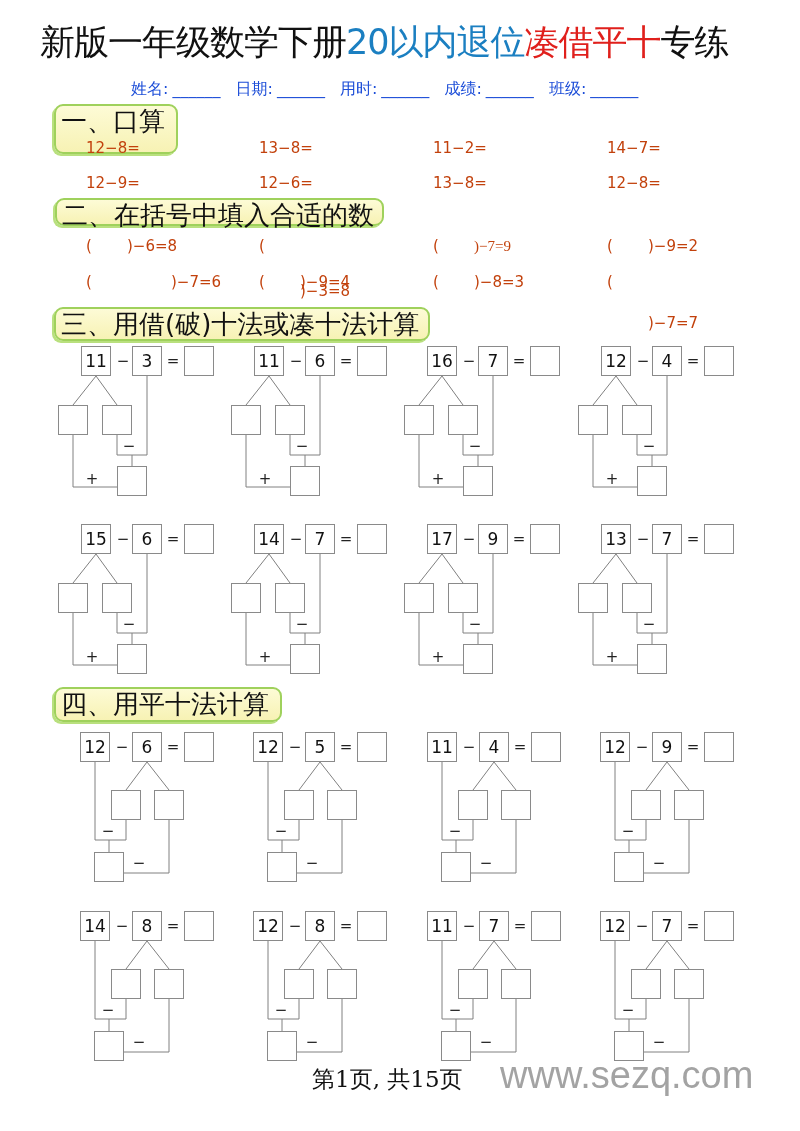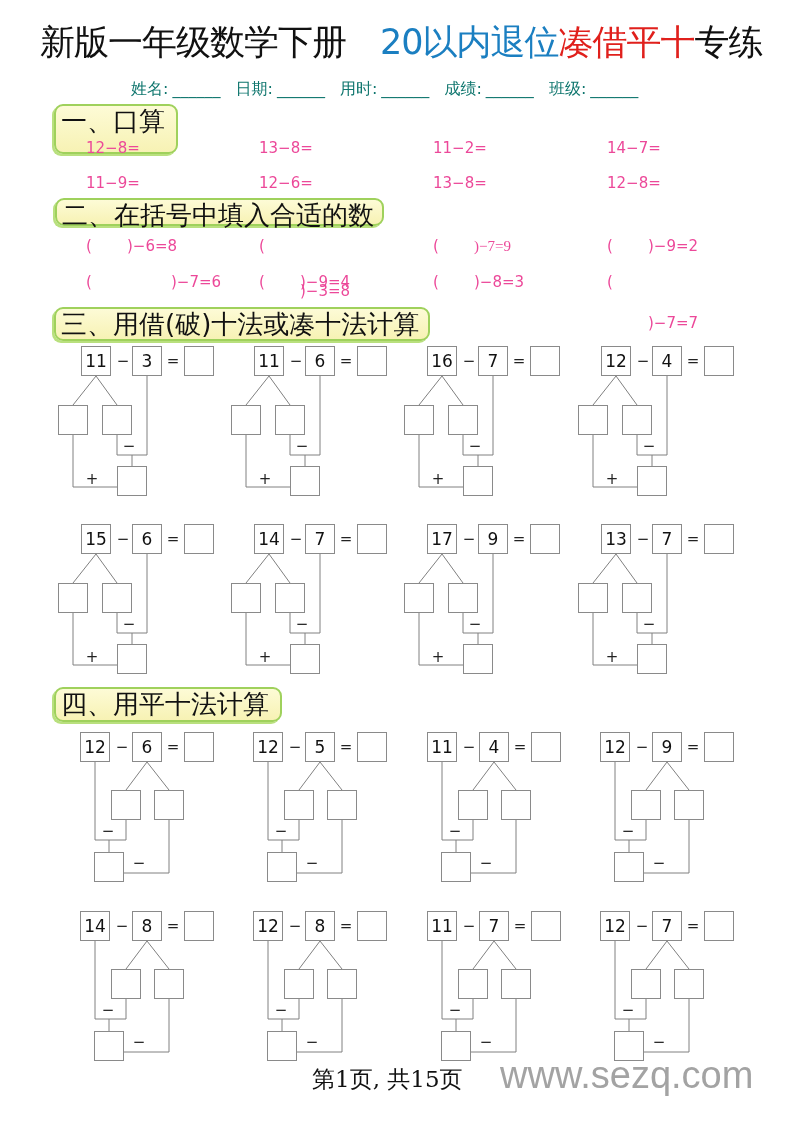--- a/index.html
+++ b/index.html
@@ -2,34 +2,34 @@
 <html><head>
 <meta charset="utf-8">
 <style>
   html, body { margin: 0; padding: 0; background: #ffffff; }
   body { width: 800px; height: 1131px; position: relative; overflow: hidden;
          font-family: "DejaVu Sans", "Liberation Sans", sans-serif; color: #111; }
   .abs { position: absolute; white-space: nowrap; }
 
   
   .title { left: 40px; top: 22px; font-size: 35px; line-height: 40px; letter-spacing: -1px; color: #111; }
-  .t-blue { color: #1b7fc1; margin-left: 34px; }
+  .t-blue { color: #1b7fc1; }
   .t-red  { color: #e0201c; }
-  .info { left: 131px; top: 79px; font-size: 16px; line-height: 20px; color: #0f766e; }
+  .info { left: 131px; top: 79px; font-size: 16px; line-height: 20px; color: #1d4ed8; }
   .info .fld { margin-right: 6px; }
   .info .blank { margin-left: 4px; margin-right: 4px; }
 
   
   .pill { border: 2px solid #9fd15c; border-radius: 9px;
           background: linear-gradient(180deg, #fdfbd6 0%, #f7f2b4 100%);
           box-shadow: -2px 2px 0 #b9e07e;
           font-size: 26px; line-height: 29px; padding: 1px 5px 0 5px; color: #111; box-sizing: border-box; }
 
   
-  .q { font-size: 15px; line-height: 18px; color: #ec4899; }
+  .q { font-size: 15px; line-height: 18px; color: #c2410c; }
 
   
   .diag { position: absolute; }
   .diag svg { display: block; overflow: visible; }
   .diag .ln { fill: none; stroke: #808080; stroke-width: 1; }
   .diag .bx { fill: #ffffff; stroke: #8a8a8a; stroke-width: 1; }
   .diag .num { font-family: "DejaVu Sans", "Liberation Sans", sans-serif; font-size: 17px; fill: #111; text-anchor: middle; }
   .diag .op  { font-family: "DejaVu Sans", "Liberation Sans", sans-serif; font-size: 15px; fill: #222; text-anchor: middle; }
 
   
@@ -50,21 +50,21 @@
   <span class="fld"><span>成绩:</span><span class="blank">______</span></span>
   <span class="fld"><span>班级:</span><span class="blank">______</span></span>
 </div>
 
 <div class="abs pill" style="left:54px; top:104px; width:124px; height:50px;">一、口算</div>
 
 <div class="abs q" style="left:86px; top:139px;">12−8=</div>
 <div class="abs q" style="left:259px; top:139px;">13−8=</div>
 <div class="abs q" style="left:433px; top:139px;">11−2=</div>
 <div class="abs q" style="left:607px; top:139px;">14−7=</div>
-<div class="abs q" style="left:86px; top:174px;">11−9=</div>
+<div class="abs q" style="left:86px; top:174px;">12−9=</div>
 <div class="abs q" style="left:259px; top:174px;text-align:center;">12−6=</div>
 <div class="abs q" style="left:433px; top:174px;">13−8=</div>
 <div class="abs q" style="left:607px; top:174px;">12−8=</div>
 
 <div class="abs pill" style="left:55px; top:198px; width:329px; height:28px;">二、在括号中填入合适的数</div>
 
 <div class="abs q" style="left:86px; top:237px;">(</div>
 <div class="abs q" style="left:127px; top:237px;">)−6=8</div>
 <div class="abs q" style="left:259px; top:237px;">(</div>
 <div class="abs q" style="left:300px; top:237px;margin-top:45px;">)−3=8</div>

